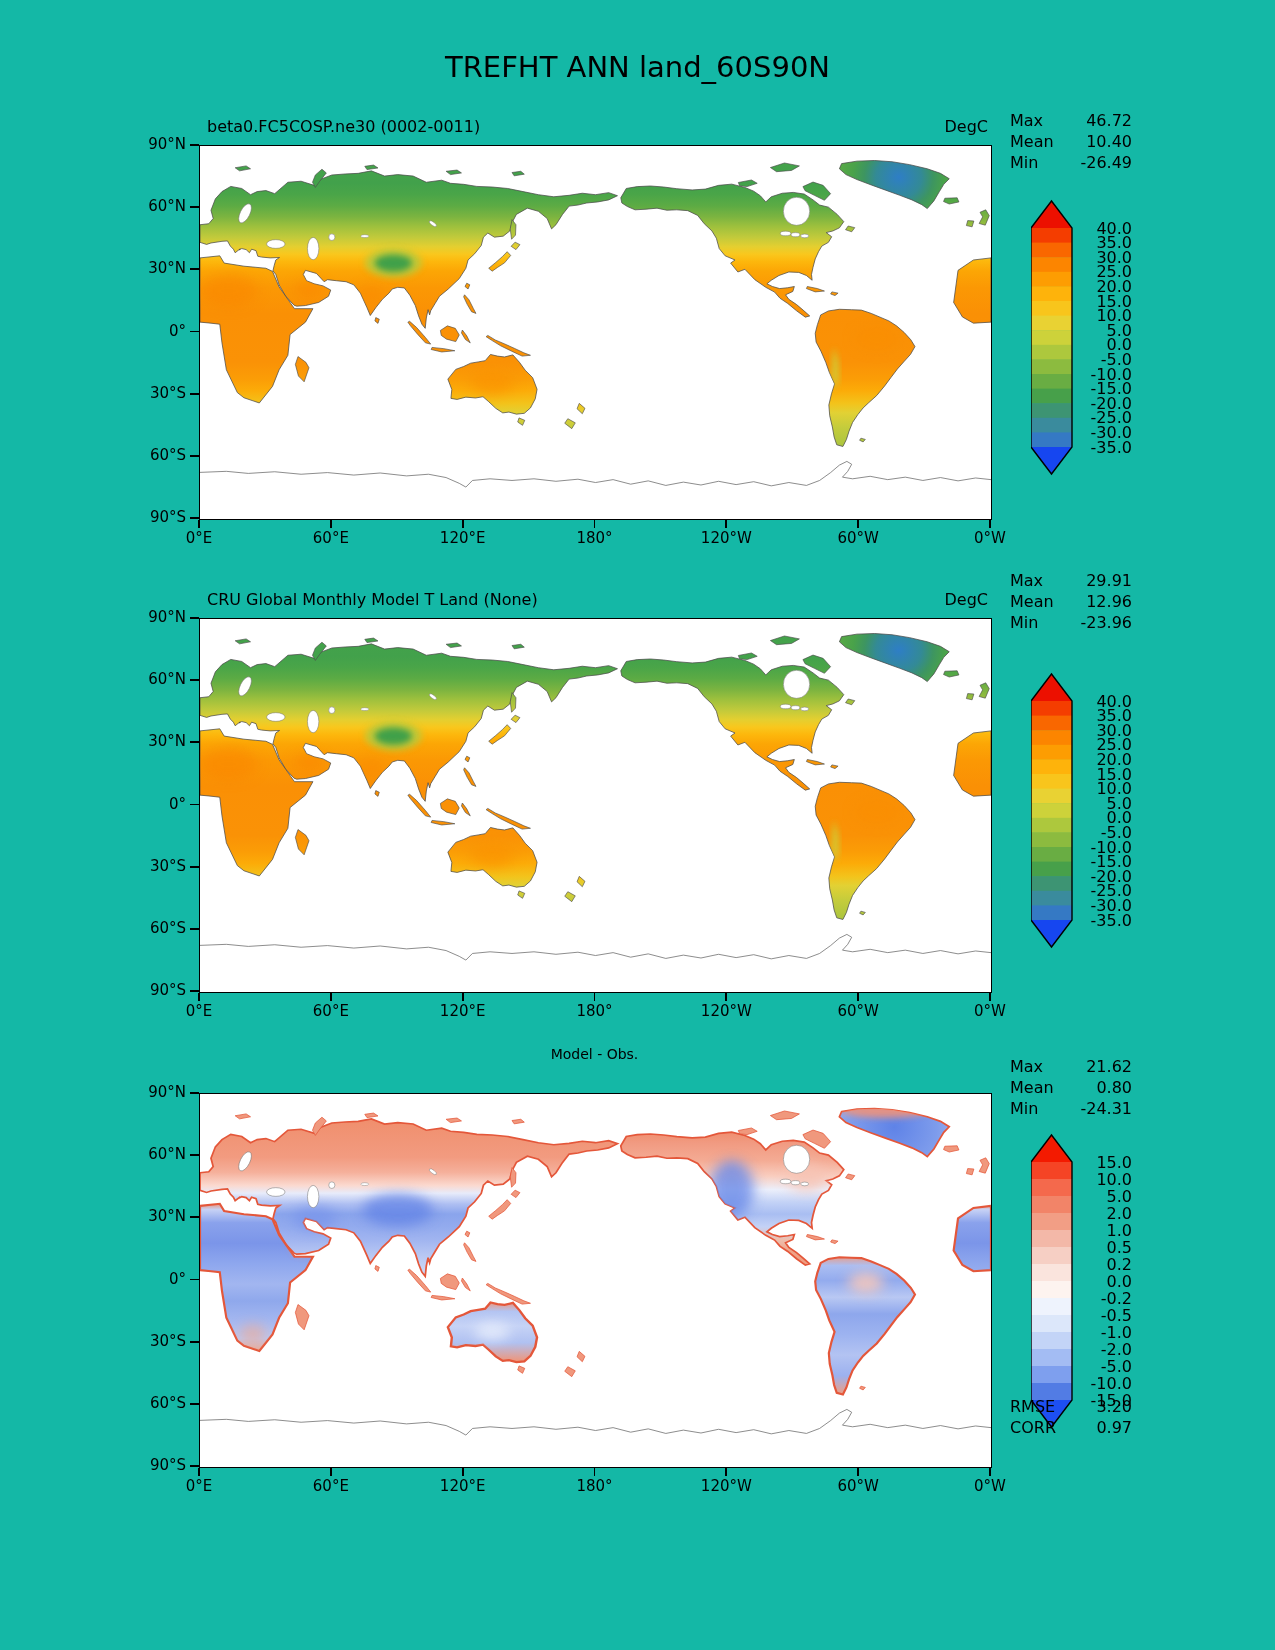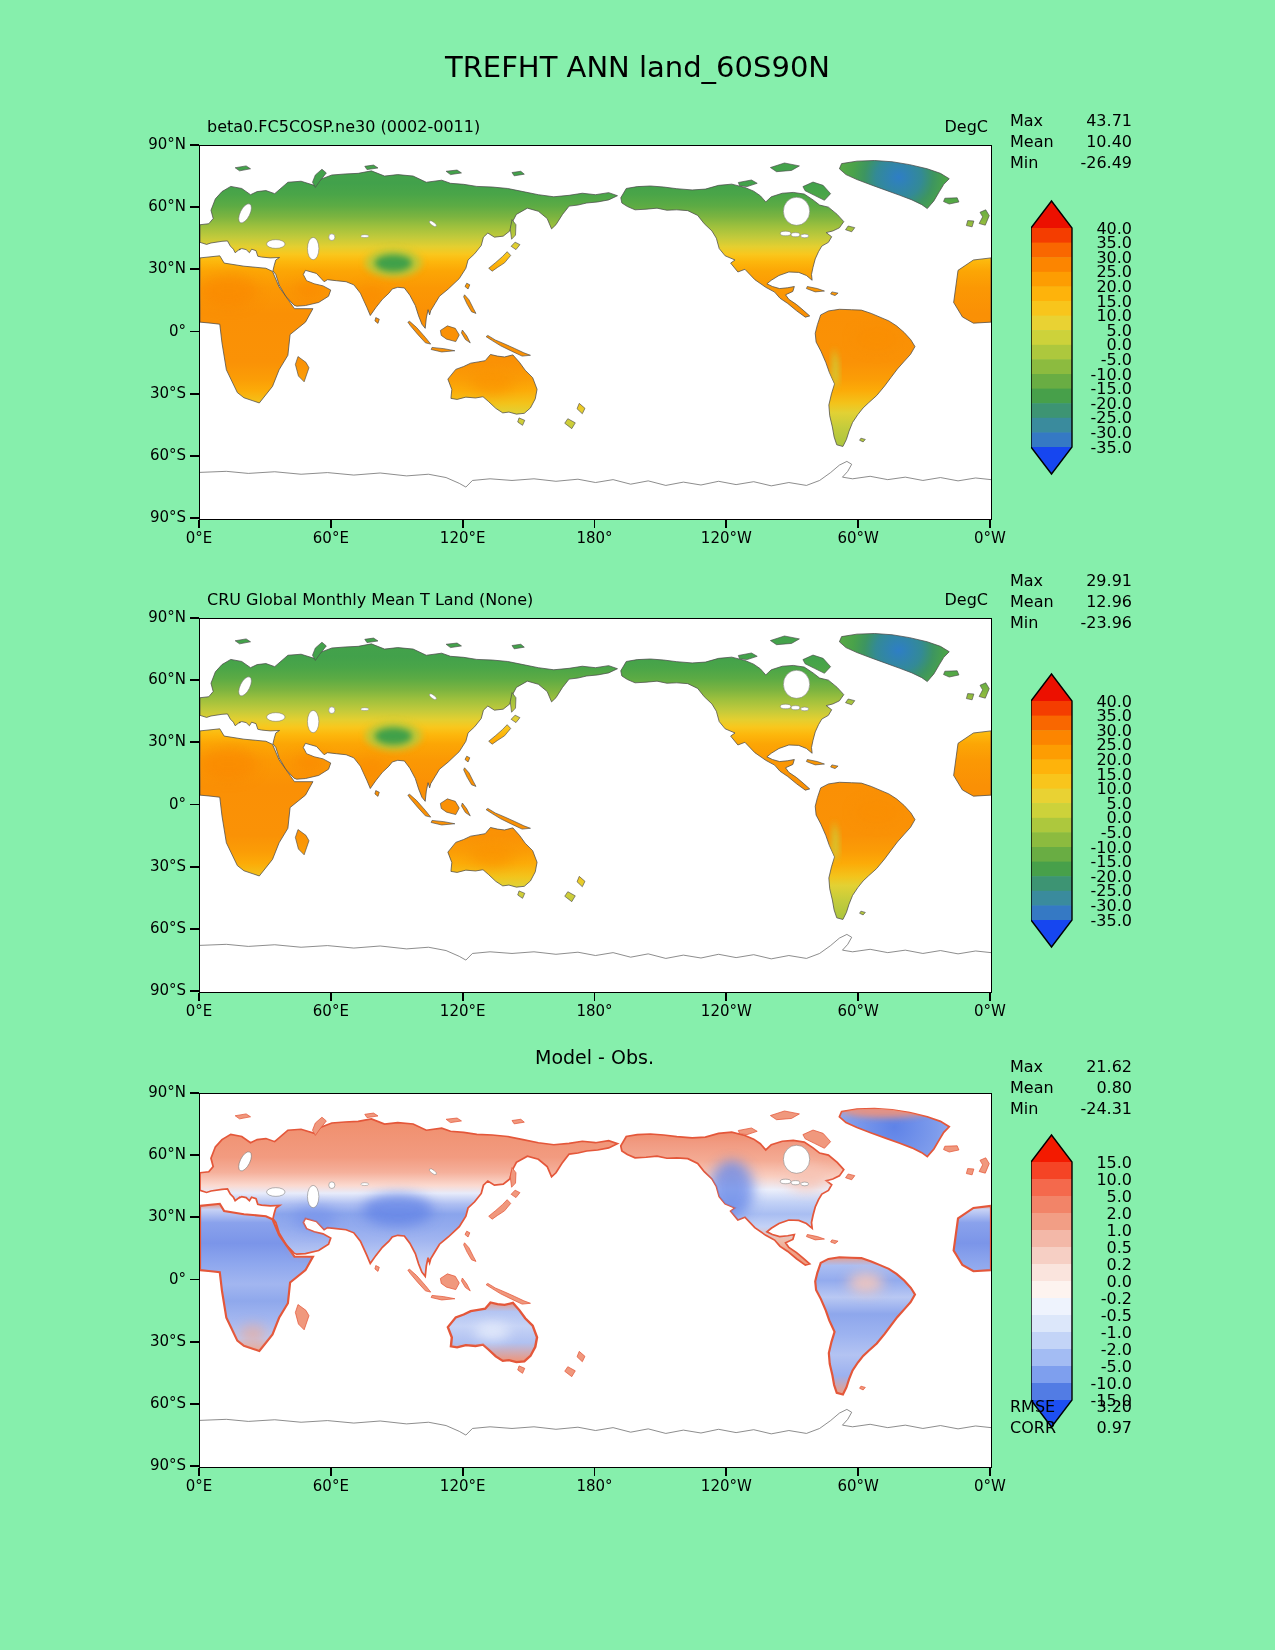--- a/index.html
+++ b/index.html
@@ -1,21 +1,21 @@
 <!DOCTYPE html>
 <html><head>
 <meta charset="utf-8">
 <style>
   html,body{margin:0;padding:0;background:#fff;}
-  #page{position:relative;width:1275px;height:1650px;background:#86efac;
+  #page{position:relative;width:1275px;height:1650px;background:#14b8a6;
         font-family:"DejaVu Sans","Liberation Sans",sans-serif;color:#000;overflow:hidden;}
   .fig-title{position:absolute;left:0;top:50px;width:100%;text-align:center;font-size:29px;}
   .subtitle{position:absolute;left:207px;font-size:16px;white-space:nowrap;}
   .units{position:absolute;left:860px;width:128px;text-align:right;font-size:16px;}
-  .panel3-title{position:absolute;left:199px;width:791px;text-align:center;font-size:19px;}
+  .panel3-title{position:absolute;left:199px;width:791px;text-align:center;font-size:14px;}
   .mapbox{position:absolute;left:199px;width:791px;height:373px;border:1.8px solid #000;box-sizing:content-box;background:#fff;}
   .mapbox svg{display:block;width:100%;height:100%;}
   .stats{position:absolute;left:1010px;width:122px;font-size:16px;}
   .stats .srow{display:flex;justify-content:space-between;line-height:21px;}
   .colorbar{position:absolute;left:1031px;}
   .x-tick-label{position:absolute;transform:translateX(-50%);font-size:15px;white-space:nowrap;}
   .y-tick-label{position:absolute;width:62px;text-align:right;font-size:15px;white-space:nowrap;}
   .x-tick-mark{position:absolute;width:1.8px;height:8px;background:#000;}
   .y-tick-mark{position:absolute;width:9px;height:1.8px;background:#000;}
 </style>
@@ -234,21 +234,21 @@
     </defs>
   </svg>
 
   <div class="fig-title">TREFHT ANN land_60S90N</div>
 
   <div class="subtitle" style="top:117px">beta0.FC5COSP.ne30 (0002-0011)</div>
   <div class="units" style="top:117px">DegC</div>
   <div class="stats" style="top:110px">
     <div class="srow">
         <span>Max</span>
-        <span>43.71</span>
+        <span>46.72</span>
       </div>
     <div class="srow">
         <span>Mean</span>
         <span>10.40</span>
       </div>
     <div class="srow">
         <span>Min</span>
         <span>-26.49</span>
       </div>
   </div>
@@ -287,21 +287,21 @@
         <text x="101" y="151.3" text-anchor="end" font-size="16" font-family="DejaVu Sans, Liberation Sans, sans-serif">0.0</text>
         <text x="101" y="165.9" text-anchor="end" font-size="16" font-family="DejaVu Sans, Liberation Sans, sans-serif">-5.0</text>
         <text x="101" y="180.5" text-anchor="end" font-size="16" font-family="DejaVu Sans, Liberation Sans, sans-serif">-10.0</text>
         <text x="101" y="195.1" text-anchor="end" font-size="16" font-family="DejaVu Sans, Liberation Sans, sans-serif">-15.0</text>
         <text x="101" y="209.7" text-anchor="end" font-size="16" font-family="DejaVu Sans, Liberation Sans, sans-serif">-20.0</text>
         <text x="101" y="224.29999999999998" text-anchor="end" font-size="16" font-family="DejaVu Sans, Liberation Sans, sans-serif">-25.0</text>
         <text x="101" y="238.9" text-anchor="end" font-size="16" font-family="DejaVu Sans, Liberation Sans, sans-serif">-30.0</text>
         <text x="101" y="253.5" text-anchor="end" font-size="16" font-family="DejaVu Sans, Liberation Sans, sans-serif">-35.0</text>
       </svg></div>
 
-  <div class="subtitle" style="top:590px">CRU Global Monthly Mean T Land (None)</div>
+  <div class="subtitle" style="top:590px">CRU Global Monthly Model T Land (None)</div>
   <div class="units" style="top:590px">DegC</div>
   <div class="stats" style="top:570px">
     <div class="srow">
         <span>Max</span>
         <span>29.91</span>
       </div>
     <div class="srow">
         <span>Mean</span>
         <span>12.96</span>
       </div>

